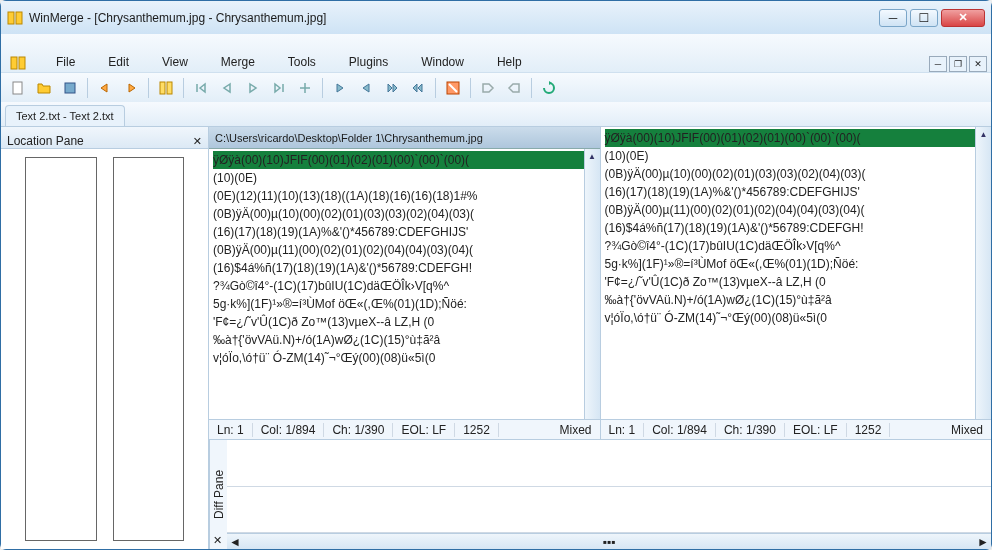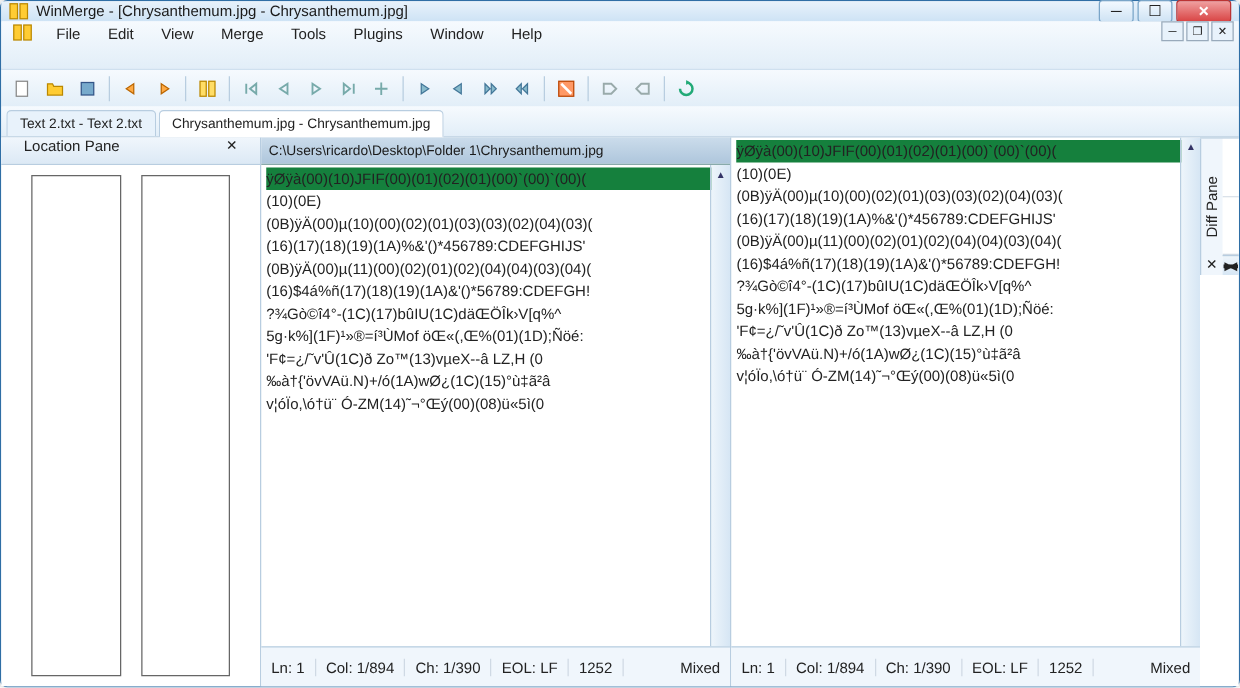--- a/index.html
+++ b/index.html
@@ -1,50 +1,50 @@
 <!DOCTYPE html>
 <html><head>
 <meta charset="utf-8">
 <style>
 *{box-sizing:border-box;margin:0;padding:0;font-family:"Segoe UI",Tahoma,sans-serif;font-size:12px;color:#222}
 body{background:#fff;overflow:hidden}
 .window{width:992px;height:550px;border:1px solid #2f6ea5;border-radius:6px;background:linear-gradient(#e8f2fb,#d9e9f7);display:flex;flex-direction:column;box-shadow:0 0 6px rgba(0,0,0,.3)}
-.titlebar{height:16px;display:flex;align-items:center;padding:0 6px;background:linear-gradient(#e8f2fb,#cee3f5)}
+.titlebar{height:33px;display:flex;align-items:center;padding:0 6px;background:linear-gradient(#e8f2fb,#cee3f5)}
 .titlebar .icon{width:16px;height:16px;margin-right:6px;display:flex}
 .titlebar .title{flex:1;font-size:12px;color:#1a1a1a}
 .wbtns{display:flex;gap:3px}
 .wbtn{width:28px;height:18px;border:1px solid #7aa5c8;border-radius:3px;background:linear-gradient(#f3f9ff,#cfe3f4);display:flex;align-items:center;justify-content:center;font-size:10px}
 .wbtn.close{width:44px;background:linear-gradient(#f0a0a0,#d94545);border-color:#b33}
 .wbtn.close span{color:#fff;font-weight:bold;font-size:11px}
-.menubar{height:38px;background:linear-gradient(#f6fafe,#e2eef8);display:flex;align-items:flex-start;padding:0 4px;gap:6px}
+.menubar{height:38px;background:linear-gradient(#f6fafe,#e2eef8);display:flex;align-items:flex-end;padding:0 4px;gap:17px}
 .menubar .micon{width:18px;height:18px;margin:0 4px;display:flex;align-items:center;justify-content:center}
 .menubar .mitem{padding:3px 8px}
 .mdicontrols{margin-left:auto;display:flex;gap:2px}
 .mdicontrols .mb{width:18px;height:16px;border:1px solid #9ab;background:#e8f2fb;display:flex;align-items:center;justify-content:center;font-size:9px}
 .toolbar{height:30px;background:linear-gradient(#f6fafe,#e2eef8);border-top:1px solid #cfe0ef;display:flex;align-items:center;padding:0 6px;gap:4px}
 .tbtn{width:22px;height:22px;border:1px solid transparent;border-radius:3px;display:flex;align-items:center;justify-content:center}
 .tsep{width:1px;height:20px;background:#b8cde0;margin:0 2px}
 .tabs{height:24px;background:linear-gradient(#f6fafe,#e2eef8);display:flex;align-items:flex-end;padding:0 4px}
-.tab{padding:4px 10px;border:1px solid #b8cde0;border-bottom:none;border-radius:4px 4px 0 0;background:#e8f2fb;margin-right:2px;font-size:11px}
+.tab{padding:4px 10px;border:1px solid #b8cde0;border-bottom:none;border-radius:4px 4px 0 0;background:#e8f2fb;margin-right:12px;font-size:11px}
 .tab.active{background:#fff;border-bottom:1px solid #fff;position:relative;top:1px}
 .client{flex:1;display:flex;background:#fff;border-top:1px solid #b8cde0;min-height:0}
 .locpane{width:208px;border-right:1px solid #b8cde0;display:flex;flex-direction:column}
-.locpane .hdr{height:22px;background:linear-gradient(#f0f6fc,#dce9f5);border-bottom:1px solid #b8cde0;display:flex;align-items:flex-start;padding:0 18px;font-size:11px}
+.locpane .hdr{height:22px;background:linear-gradient(#f0f6fc,#dce9f5);border-bottom:1px solid #b8cde0;display:flex;align-items:flex-end;padding:0 6px;font-size:11px}
 .locpane .hdr .x{margin-left:auto;font-size:11px}
 .locpane .body{flex:1;display:flex;gap:16px;padding:8px 24px}
 .thumb{flex:1;border:1px solid #666;background:#fff}
-.panes{flex:1;display:flex;flex-direction:row;min-width:0}
+.panes{flex:1;display:flex;flex-direction:column;min-width:0}
 .cmprow{flex:1;display:flex;min-height:0}
 .cmp{flex:1;display:flex;flex-direction:column;border-right:1px solid #b8cde0;min-width:0}
 .cmp:last-child{border-right:none}
 .cmp .ph{height:22px;background:linear-gradient(#cbdceb,#aec6dc);color:#1a1a1a;display:flex;align-items:center;padding:0 6px;font-size:11px;border-bottom:1px solid #8aa}
 .cmp .pb{flex:1;overflow:hidden;font-family:"Courier New",monospace;font-size:12px;line-height:18px;padding:2px 4px;white-space:nowrap;position:relative}
 .cmp .sb{position:absolute;right:0;top:0;bottom:0;width:16px;background:linear-gradient(90deg,#eef5fb,#d6e6f4);border-left:1px solid #b8cde0}
 .cmp .sb .arr{height:16px;display:flex;align-items:center;justify-content:center;font-size:8px;color:#336}
-.cmp .st{height:32px;background:#f0f6fc;border-top:1px solid #b8cde0;display:flex;align-items:center;font-size:11px}
+.cmp .st{height:20px;background:#f0f6fc;border-top:1px solid #b8cde0;display:flex;align-items:center;font-size:11px}
 .cmp .st span{padding:0 8px;border-right:1px solid #cfd9e4}
 .cmp .st span:last-child{border-right:none;margin-left:auto}
 .diffpane{height:110px;border-top:1px solid #b8cde0;display:flex}
 .diffpane .vlabel{width:18px;background:#f0f6fc;border-right:1px solid #b8cde0;display:flex;align-items:center;justify-content:center;writing-mode:vertical-rl;transform:rotate(180deg);font-size:11px;position:relative}
 .diffpane .vlabel .dx{position:absolute;top:2px;font-size:11px;transform:rotate(180deg)}
 .diffpane .dbody{flex:1;display:flex;flex-direction:column}
 .diffpane .drow{flex:1;border-bottom:1px solid #cfd9e4;background:#fff}
 .diffpane .hsb{height:16px;background:linear-gradient(#eef5fb,#d6e6f4);border-top:1px solid #b8cde0;display:flex;align-items:center;justify-content:center;font-size:9px;color:#336;position:relative}
 .diffpane .hsb .la{position:absolute;left:2px}
 .diffpane .hsb .ra{position:absolute;right:2px}
@@ -205,21 +205,20 @@
     <div class="tbtn">
         <svg width="16" height="16">
           <path d="M8 3a5 5 0 1 1-5 5" fill="none" stroke="#2a7" stroke-width="2"></path>
           <path d="M8 1v4l3-2z" fill="#2a7"></path>
         </svg>
       </div>
   </div>
 
   <div class="tabs">
     <div class="tab">Text 2.txt - Text 2.txt</div>
-    <div class="tab active">Chrysanthemum.jpg - Chrysanthemum.jpg</div>
   </div>
 
   <div class="client">
     <div class="locpane">
       <div class="hdr">
         <span>Location Pane</span>
         <span class="x">✕</span>
       </div>
       <div class="body">
         <div class="thumb"></div>
@@ -228,20 +227,21 @@
     </div>
 
     <div class="panes">
       <div class="cmprow">
 
         <div class="cmp">
           <div class="ph">C:\Users\ricardo\Desktop\Folder 1\Chrysanthemum.jpg</div>
           <div class="pb">
             <div class="hl">ÿØÿà(00)(10)JFIF(00)(01)(02)(01)(00)`(00)`(00)(</div>
             <div>(10)(0E)</div>
+            <div>(0E)(12)(11)(10)(13)(18)((1A)(18)(16)(16)(18)1#%</div>
             <div>(0B)ÿÄ(00)µ(10)(00)(02)(01)(03)(03)(02)(04)(03)(</div>
             <div>(16)(17)(18)(19)(1A)%&amp;'()*456789:CDEFGHIJS'</div>
             <div>(0B)ÿÄ(00)µ(11)(00)(02)(01)(02)(04)(04)(03)(04)(</div>
             <div>(16)$4á%ñ(17)(18)(19)(1A)&amp;'()*56789:CDEFGH!</div>
             <div>?¾Gò©î4°-(1C)(17)bûIU(1C)däŒÖÎk›V[q%^</div>
             <div>5g·k%](1F)¹»®=í³ÙMof öŒ«(,Œ%(01)(1D);Ñöé:</div>
             <div>'F¢=¿/˜v'Û(1C)ð Zo™(13)vµeX--â LZ,H         (0</div>
             <div>‰à†{'övVAü.N)+/ó(1A)wØ¿(1C)(15)°ù‡ã²â</div>
             <div>v¦óÏo,\ó†ü¨ Ó-ZM(14)˜¬°Œý(00)(08)ü«5ì(0</div>
             <div class="sb">

